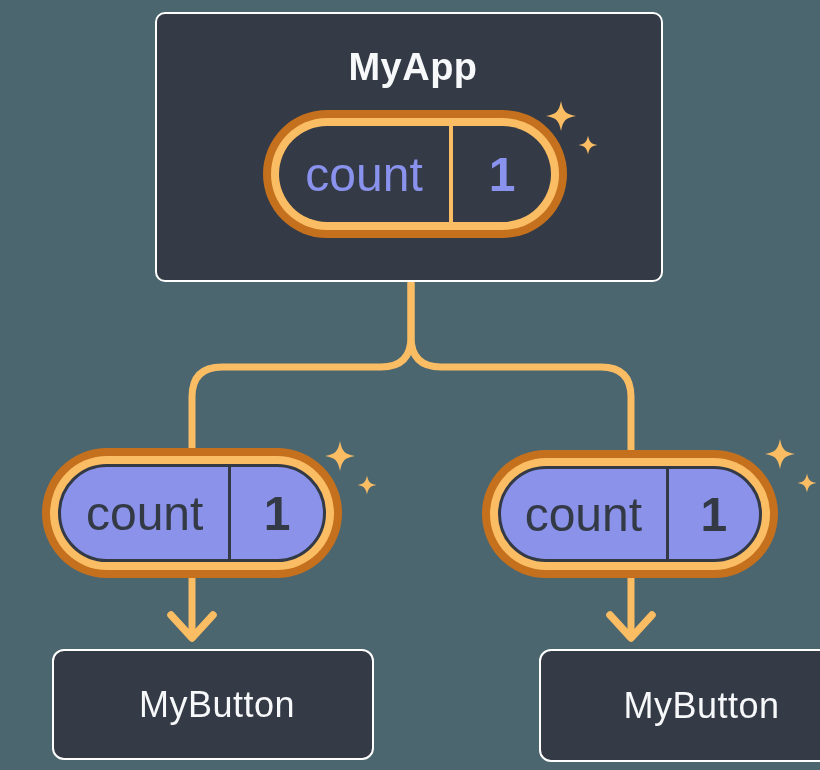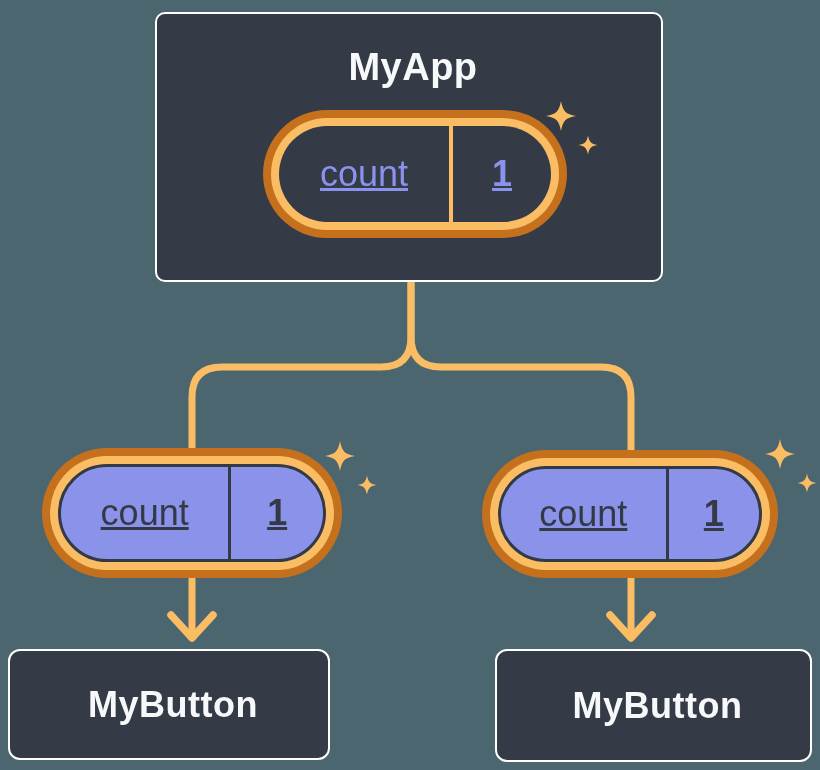--- a/index.html
+++ b/index.html
@@ -51,21 +51,21 @@
   .root-title{
     margin-top:32px;
     text-align:center;
     font-size:38px;
     font-weight:600;
     letter-spacing:.5px;
     color:var(--node-text);
   }
   .leaf-node{
     display:flex;align-items:center;justify-content:center;
-    font-size:36px;font-weight:700;letter-spacing:.5px;
+    font-size:36px;font-weight:400;letter-spacing:.5px;margin-left:44px;
   }
   .leaf-left{left:8px;top:649px;width:322px;height:111px;}
   .leaf-right{left:495px;top:649px;width:317px;height:113px;}
 
   
   .pill{
     position:absolute;
     background:var(--pill-ring-outer);
     border-radius:999px;
     padding:8px;
@@ -78,23 +78,22 @@
     padding:8px;
   }
   .pill-core{
     width:100%;height:100%;
     border-radius:999px;
     display:flex;
     overflow:hidden;
   }
   .pill-seg{
     display:flex;align-items:center;justify-content:center;
-    font-size:36px;
+    font-size:48px;
     height:100%;
-    text-decoration:underline;
   }
   .seg-name{flex:0 0 64%;}
   .seg-value{flex:1 1 auto;font-weight:700;}
 
   .pill-root{left:263px;top:110px;width:304px;height:128px;}
   .pill-root .pill-core{background:var(--node-fill);color:var(--pill-root-text);}
   .pill-root .seg-name{border-right:4px solid var(--pill-ring-inner);font-weight:400;}
 
   .pill-child .pill-core{
     background:var(--pill-child-fill);

